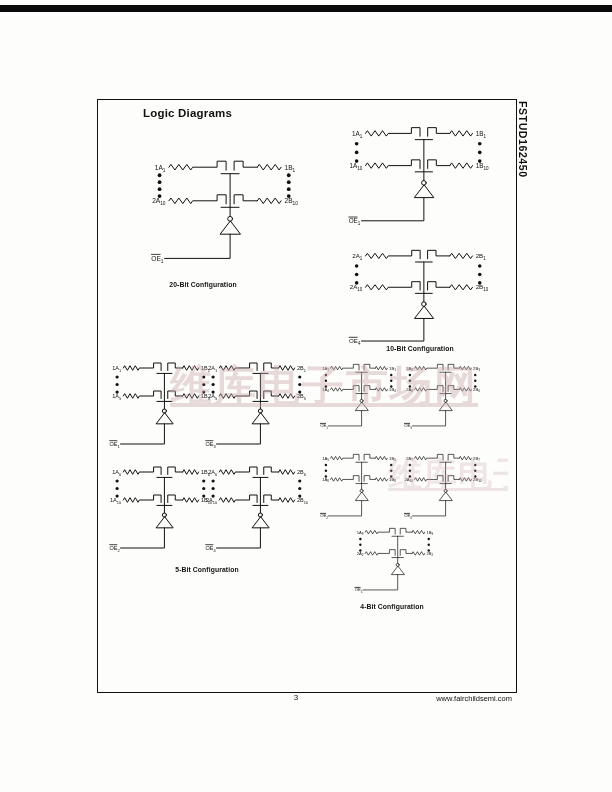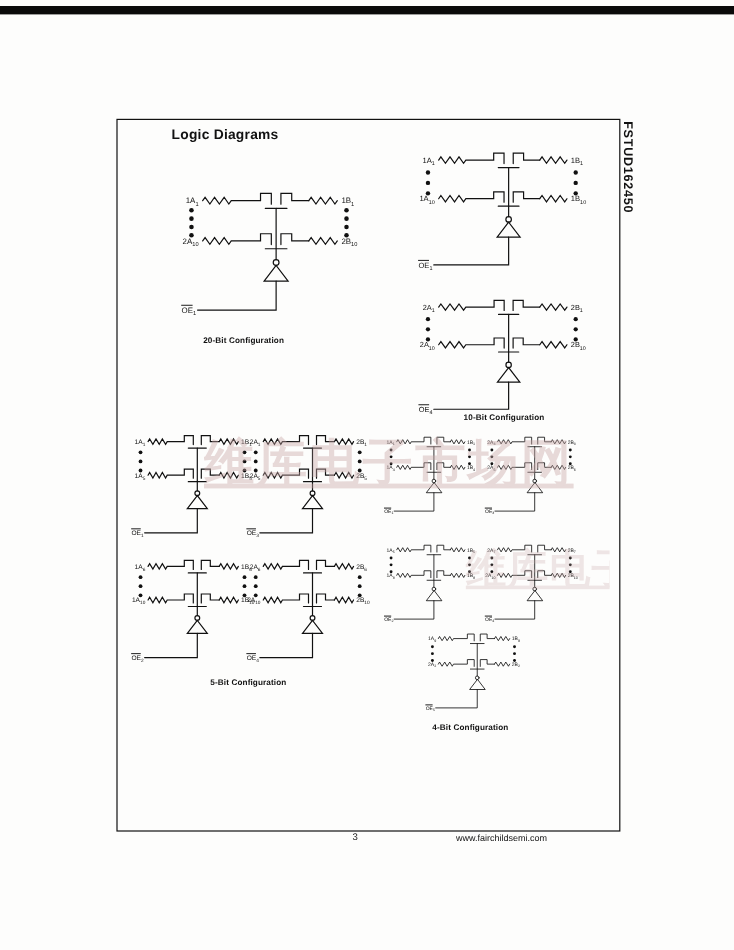--- a/index.html
+++ b/index.html
@@ -17,21 +17,21 @@
   }
   .cell{position:absolute;}
   .caption{position:absolute;font-size:6.8px;font-weight:bold;text-align:center;letter-spacing:.1px;}
   .watermark{
     position:absolute;pointer-events:none;z-index:5;
     color:#c9a8a8;font-weight:bold;white-space:nowrap;overflow:hidden;text-decoration:underline;
   }
   .wm1{left:170px;top:358px;width:312px;font-size:42px;opacity:.42;letter-spacing:2px;}
   .wm2{left:388px;top:452px;width:120px;font-size:34px;opacity:.28;letter-spacing:1px;}
   .footer-page{position:absolute;left:90px;top:693px;width:412px;text-align:center;font-size:8px;}
-  .footer-site{position:absolute;left:380px;top:694px;width:132px;text-align:left;font-size:7.5px;}
+  .footer-site{position:absolute;left:380px;top:694px;width:132px;text-align:right;font-size:7.5px;}
   svg{display:block;}
 </style>
 </head>
 <body>
 
 <div class="topbar"></div>
 
 <div class="page-border"></div>
 
 <div class="title">Logic Diagrams</div>

